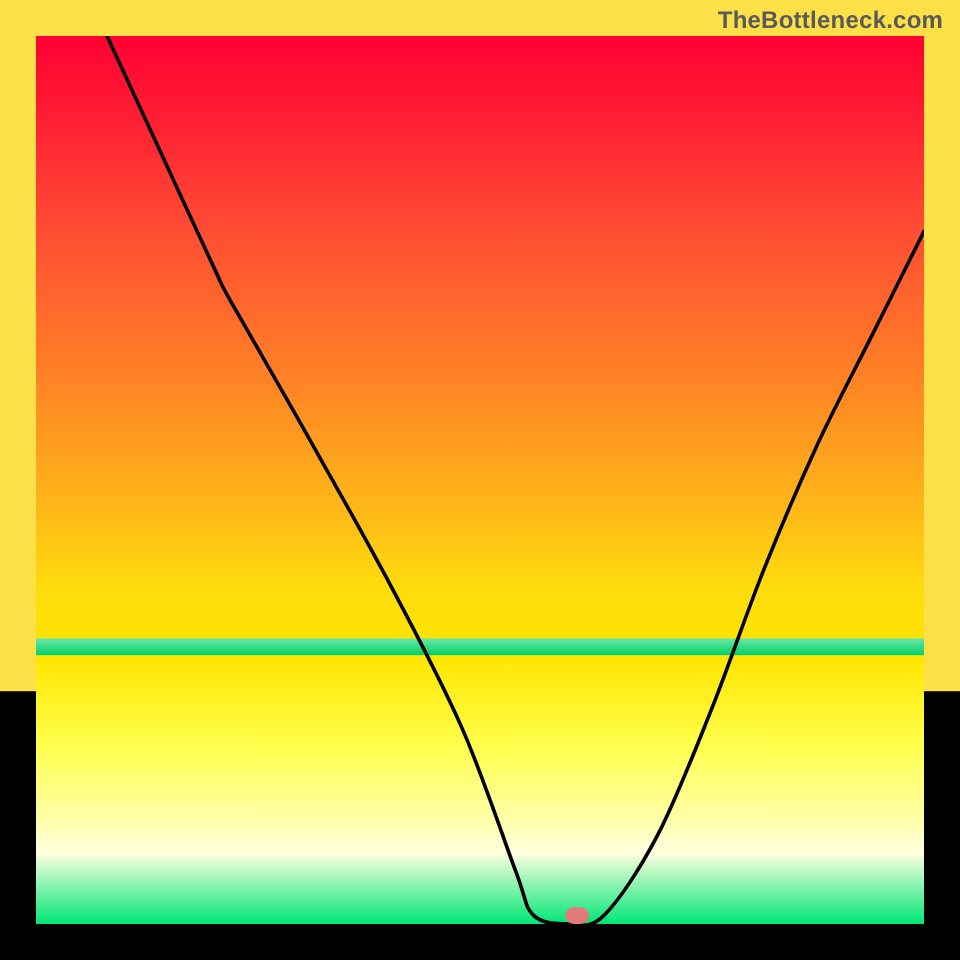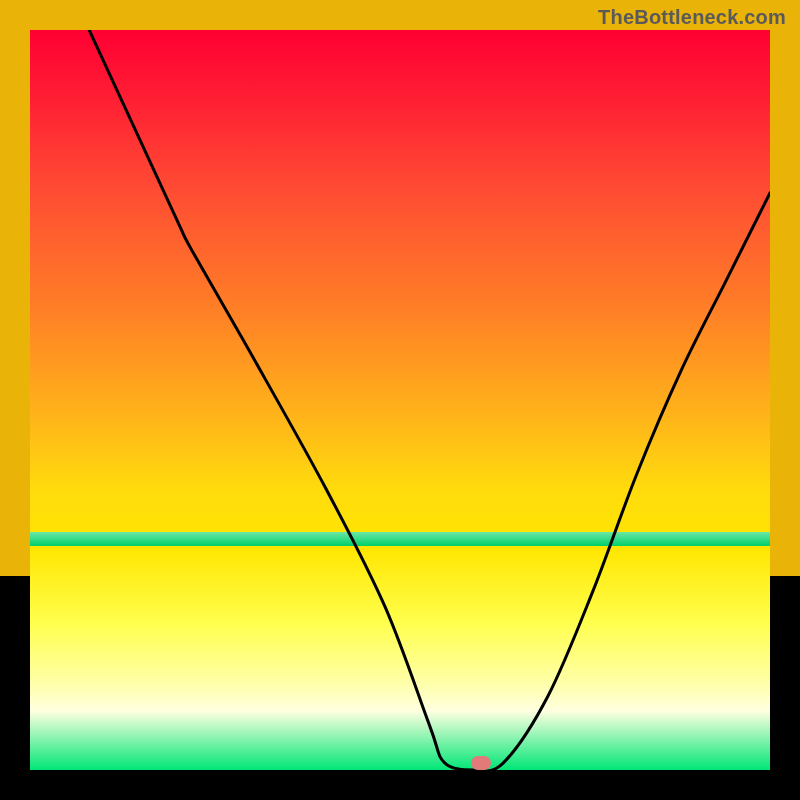--- a/index.html
+++ b/index.html
@@ -1,21 +1,21 @@
 <!DOCTYPE html>
 <html><head>
 <meta charset="utf-8">
 <style>
   * { margin: 0; padding: 0; box-sizing: border-box; }
   html, body { width: 800px; height: 800px; overflow: hidden; background: #000; }
   .frame {
     position: relative;
     width: 800px;
     height: 576px;
-    background: #eab308;
+    background: #fde047;
   }
   .gradient {
     position: absolute;
     left: 30px;
     top: 30px;
     width: 740px;
     height: 740px;
     background: linear-gradient(
       to bottom,
       #ff0033 0%,

